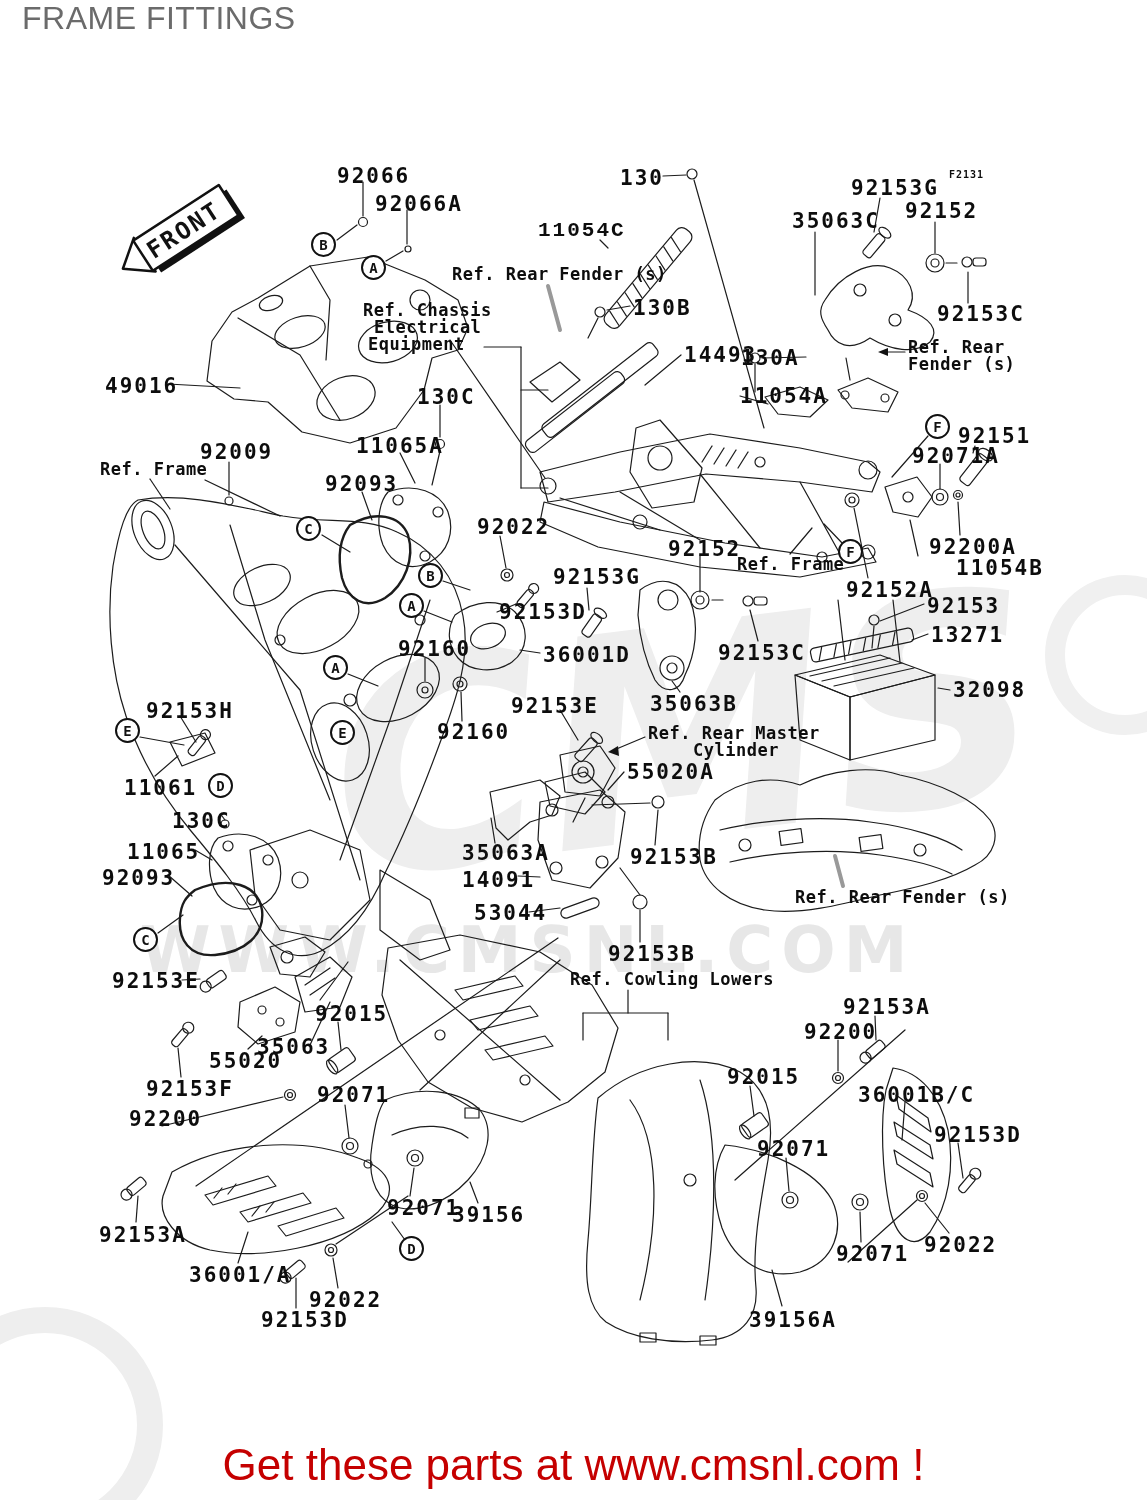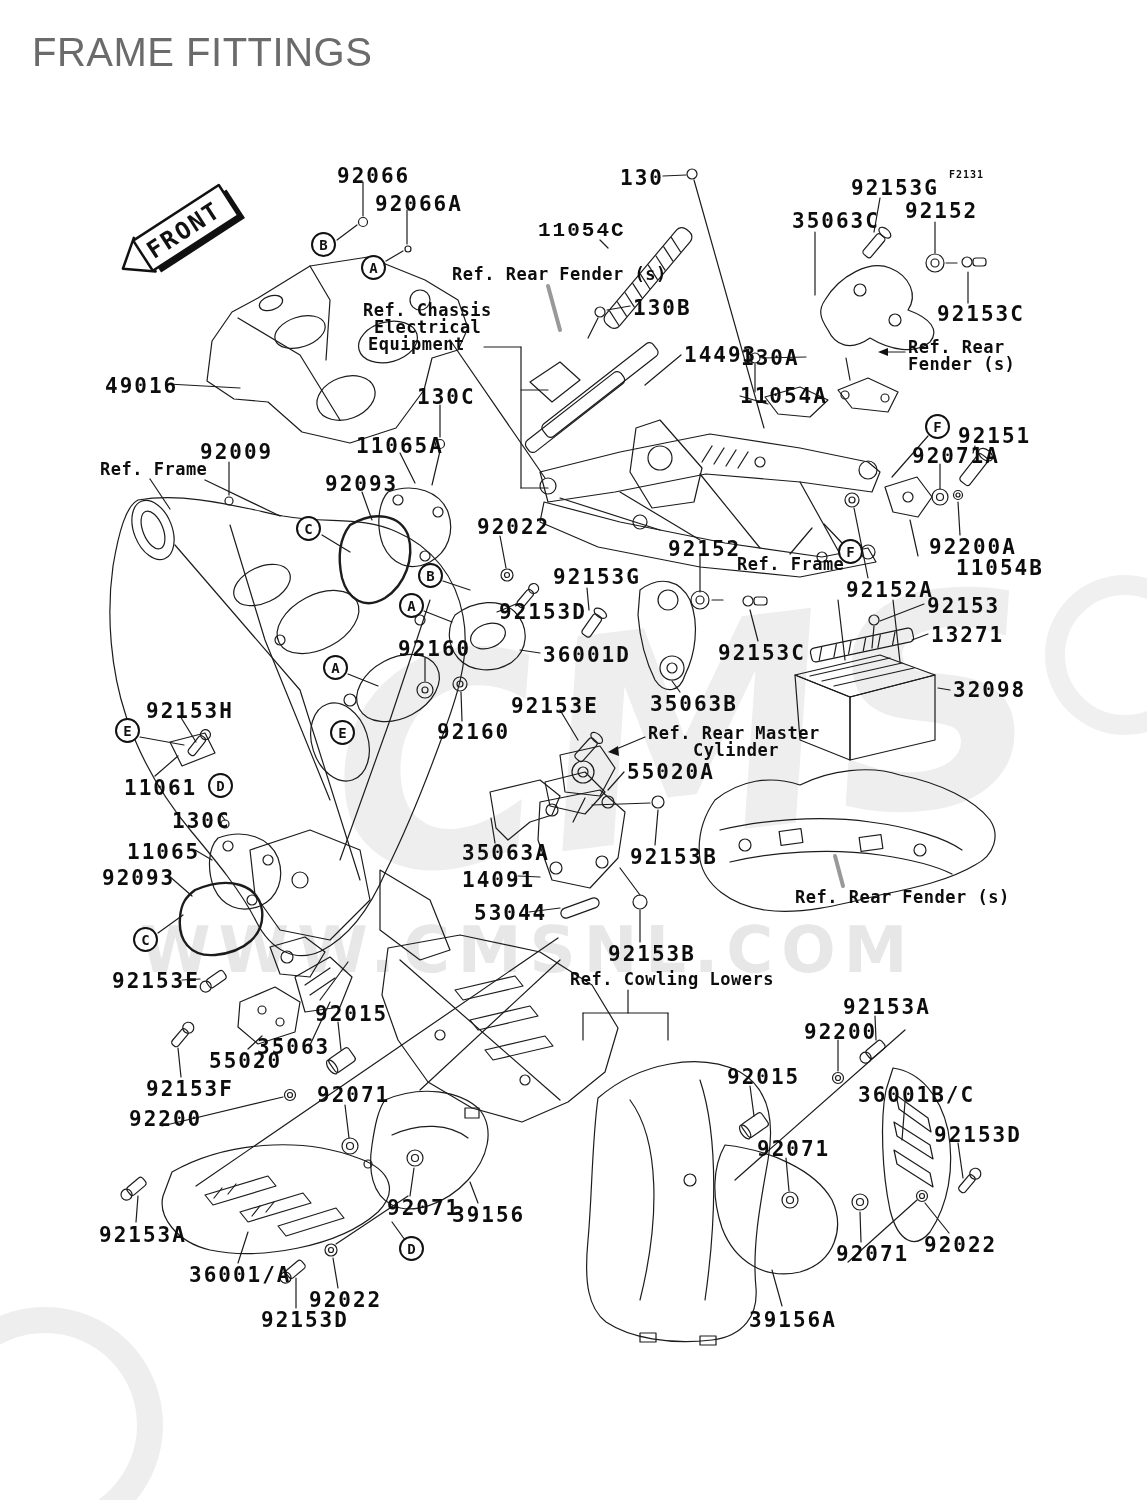--- a/index.html
+++ b/index.html
@@ -1,19 +1,19 @@
 <!DOCTYPE html>
 <html><head>
 <meta charset="utf-8">
 <style>
   html,body { margin:0; padding:0; background:#fff; }
   .stage { position:relative; width:1147px; height:1500px; background:#fff; overflow:hidden;
            font-family:"Liberation Sans", sans-serif; }
-  .page-title { position:absolute; left:22px; top:30px; font-size:40px; color:#6b6b6b;
-                letter-spacing:.5px;margin-left:10px; }
+  .page-title { position:absolute; left:22px; top:0; font-size:32px; color:#6b6b6b;
+                letter-spacing:.5px; }
   .footer { position:absolute; left:0; top:1440px; width:1147px; text-align:center;
             font-size:44px; color:#c50000; }
   .layer { position:absolute; left:0; top:0; width:1147px; height:1500px; }
   .plabel { position:absolute; font-family:"DejaVu Sans Mono", monospace; font-weight:700;
             font-size:21px; letter-spacing:2px; color:#0d0d0d; white-space:pre; line-height:1; }
   .plabel.ref  { font-size:17px; letter-spacing:.5px; }
   .plabel.code { font-size:10px; letter-spacing:1px; }
   .callout { position:absolute; width:25px; height:25px; border:2px solid #111; border-radius:50%;
              background:#fff; box-sizing:border-box; display:flex; align-items:center; justify-content:center;
              font:700 14px "DejaVu Sans Mono", monospace; color:#111; }
@@ -591,13 +591,14 @@
       <div class="callout" style="left: 323px; top: 655px;">A</div>
       <div class="callout" style="left: 115px; top: 718px;">E</div>
       <div class="callout" style="left: 330px; top: 720px;">E</div>
       <div class="callout" style="left: 208px; top: 773px;">D</div>
       <div class="callout" style="left: 133px; top: 927px;">C</div>
       <div class="callout" style="left: 925px; top: 414px;">F</div>
       <div class="callout" style="left: 838px; top: 539px;">F</div>
       <div class="callout" style="left: 399px; top: 1236px;">D</div>
     </div>
 
+  <div class="footer">Get these parts at www.cmsnl.com !</div>
 </div>
 
 </body></html>

